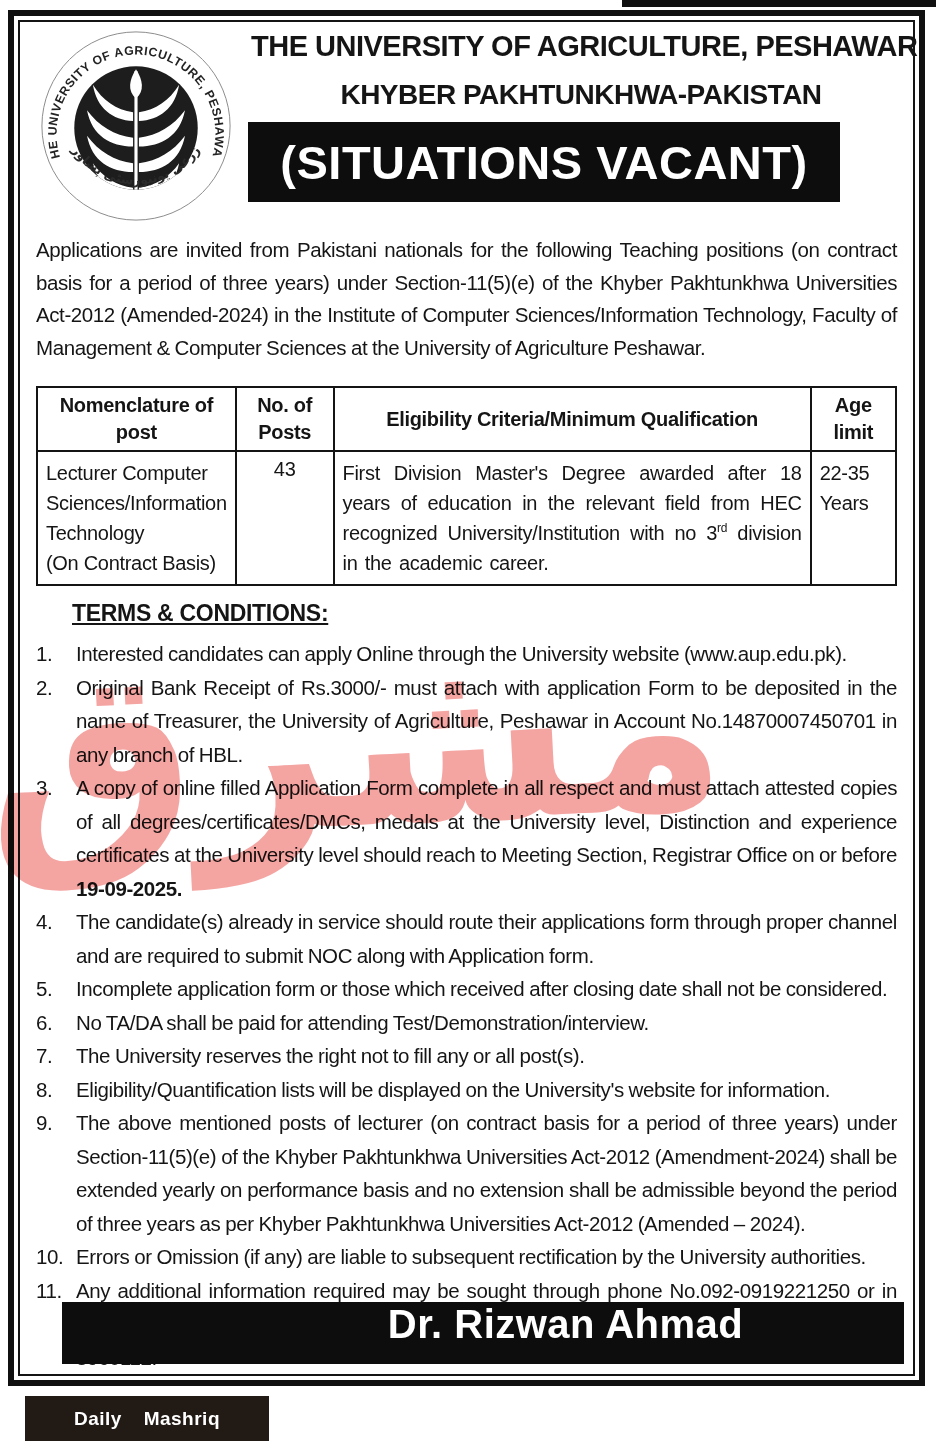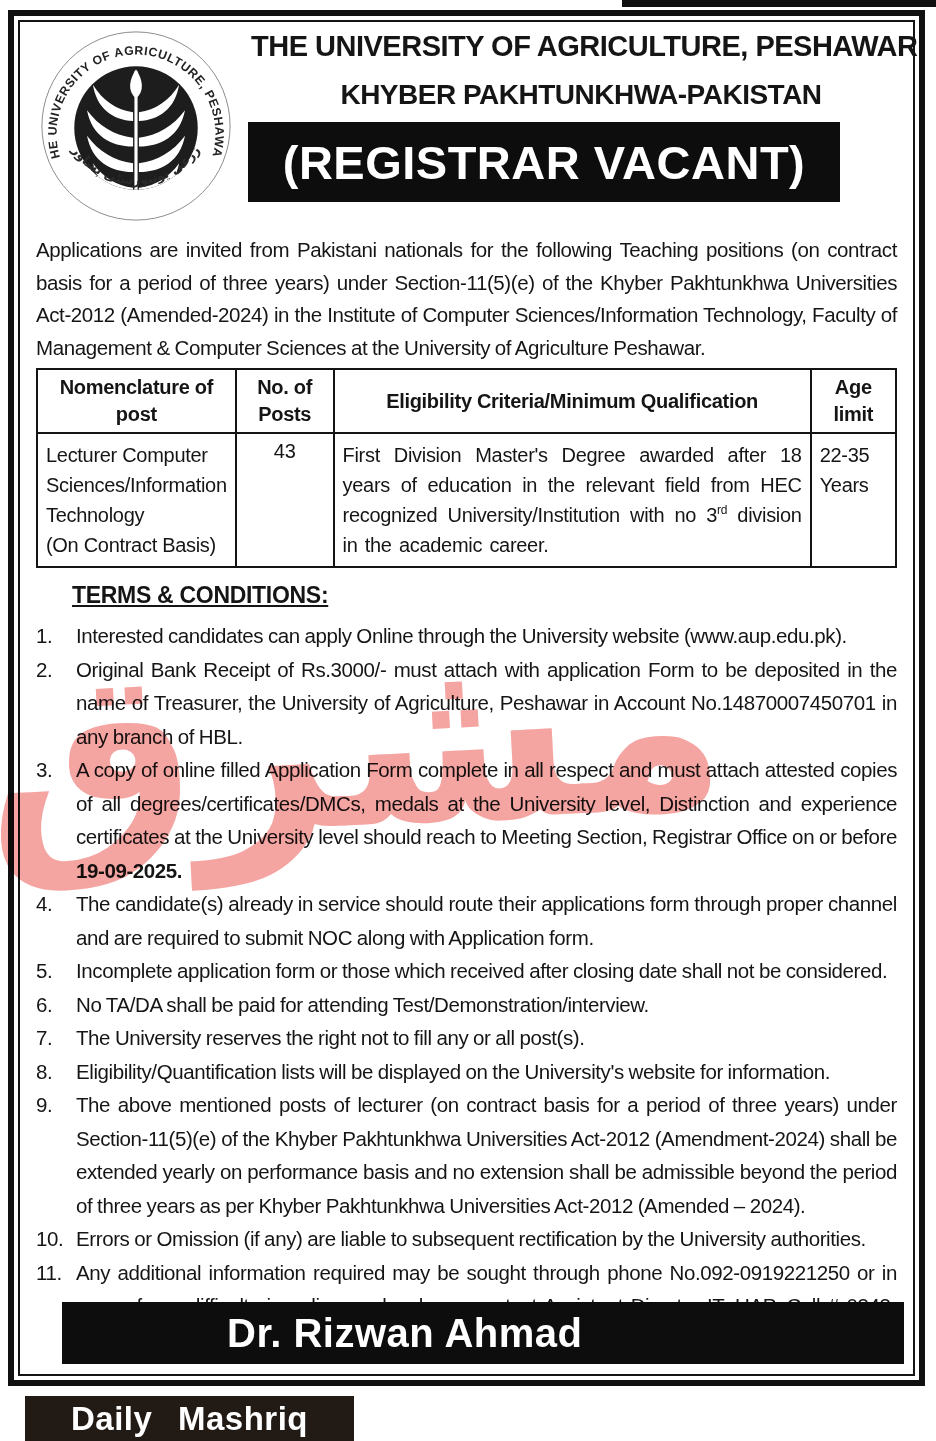--- a/index.html
+++ b/index.html
@@ -39,21 +39,21 @@
   }
   
   .intro{
     margin-top:16px;
     font-size:20.5px; line-height:32.5px;
     letter-spacing:-0.4px; word-spacing:-0.5px;
     text-align:justify;
   }
   
   table.posts{
-    width:100%; margin-top:4px;
+    width:100%; margin-top:22px;
     border-collapse:collapse;
   }
   table.posts th, table.posts td{
     border:2.5px solid #141414;
     font-size:20px; letter-spacing:-0.3px;
     padding:6px 8px;
     vertical-align:top;
   }
   table.posts th{
     font-weight:bold; text-align:center; vertical-align:middle;
@@ -82,28 +82,28 @@
   .term-num{ flex:0 0 40px; }
   .term-text{ flex:1; text-align:justify; }
   .seg-bold{ font-weight:bold; }
   .seg-link{ }
   
   .sig-bar{
     position:absolute; left:42px; bottom:10px; width:842px; height:62px;
     background:#0d0d0d; color:#fff;
     display:flex; align-items:center;
     padding-left:165px; gap:115px;
-    font-size:40px; font-weight:bold; letter-spacing:0.5px;
+    font-size:40px; font-weight:bold; letter-spacing:0.5px;flex-direction:column;
   }
   
   .source-box{
-    position:absolute; left:25px; top:1396px; width:329px; height:45px;
+    position:absolute; left:25px; top:1396px; width:244px; height:45px;
     background:#221a15; color:#fff;
     display:flex; align-items:center; justify-content:center;
-    font-size:33px; font-weight:bold; word-spacing:16px; letter-spacing:0.5px;
+    font-size:19px; font-weight:bold; word-spacing:16px; letter-spacing:0.5px;
   }
   
   .watermark{
     position:absolute; left:205px; top:588px; width:520px; height:300px;
     font-family:"DejaVu Sans",sans-serif;
     font-size:235px; font-weight:bold; line-height:300px;
     color:#f4a5a2;
     direction:rtl; text-align:center;
     transform:rotate(-3deg);
     mix-blend-mode:multiply;
@@ -147,21 +147,21 @@
           <path d="M103,163 C120,161 134,152 144,138 C140,160 124,171 103,171 Z" fill="#fff"></path>
         </g>
         <text font-size="13" font-weight="bold" fill="#2a2a2a" font-family="DejaVu Sans, sans-serif">
           <textPath href="#arcBottom" startOffset="50%" text-anchor="middle">زرعی یونیورسٹی پشاور</textPath>
         </text>
       </svg>
       <div class="titles">
         <div class="title-line1">THE UNIVERSITY OF AGRICULTURE, PESHAWAR</div>
         <div class="title-line2">KHYBER PAKHTUNKHWA-PAKISTAN</div>
       </div>
-      <div class="banner">(REGISTRAR VACANT)</div>
+      <div class="banner">(SITUATIONS VACANT)</div>
     </div>
 
     <div class="intro">Applications are invited from Pakistani nationals for the following Teaching positions (on contract basis for a period of three years) under Section-11(5)(e) of the Khyber Pakhtunkhwa Universities Act-2012 (Amended-2024) in the Institute of Computer Sciences/Information Technology, Faculty of Management &amp; Computer Sciences at the University of Agriculture Peshawar.</div>
 
     <table class="posts">
       <thead>
         <tr>
           <th class="col-nom">Nomenclature of
 post</th>
           <th class="col-posts">No. of

